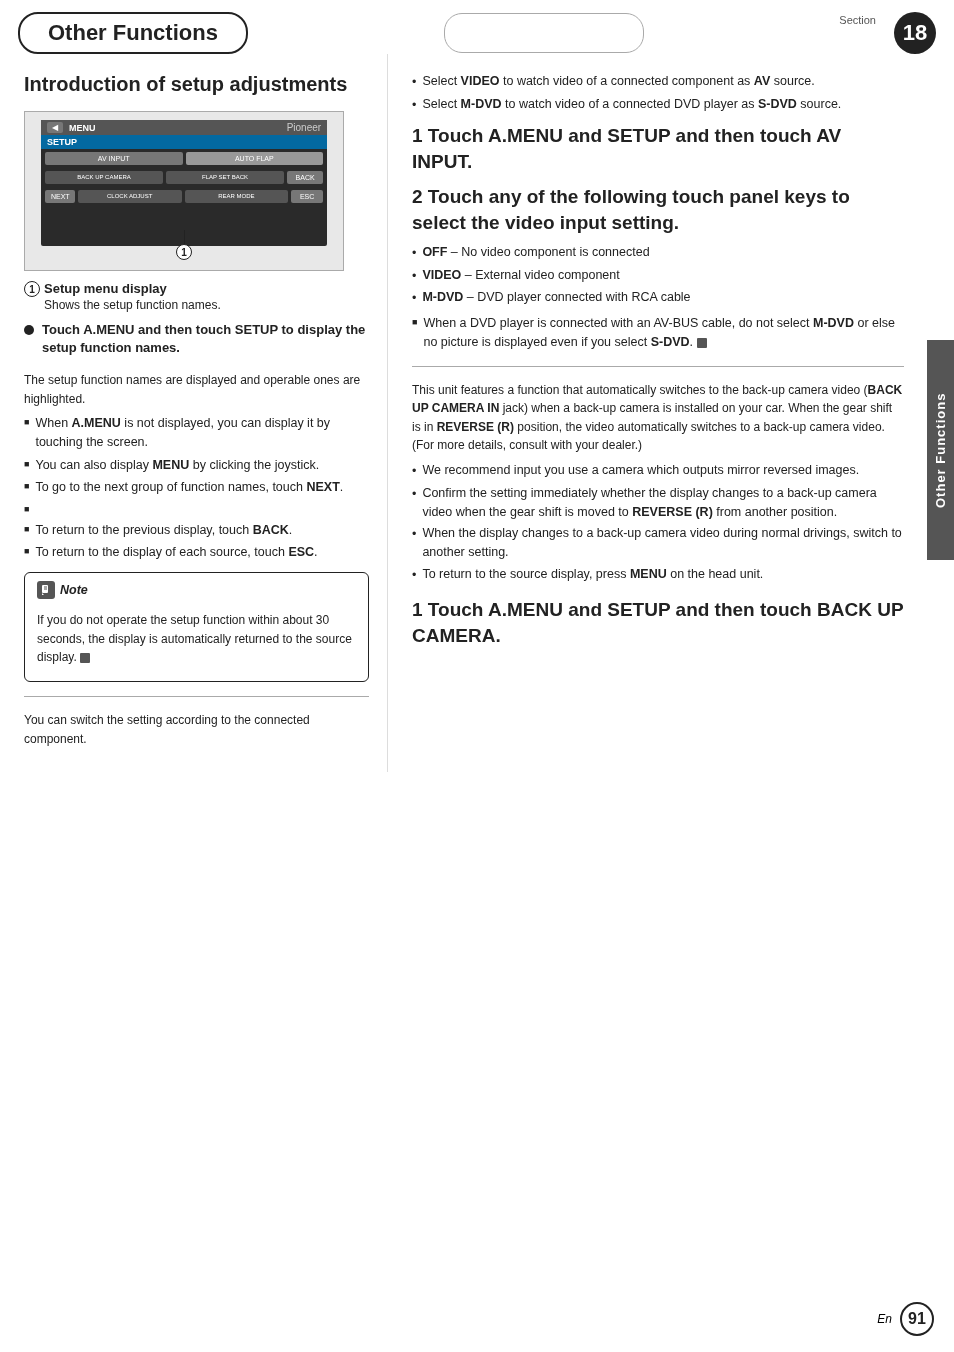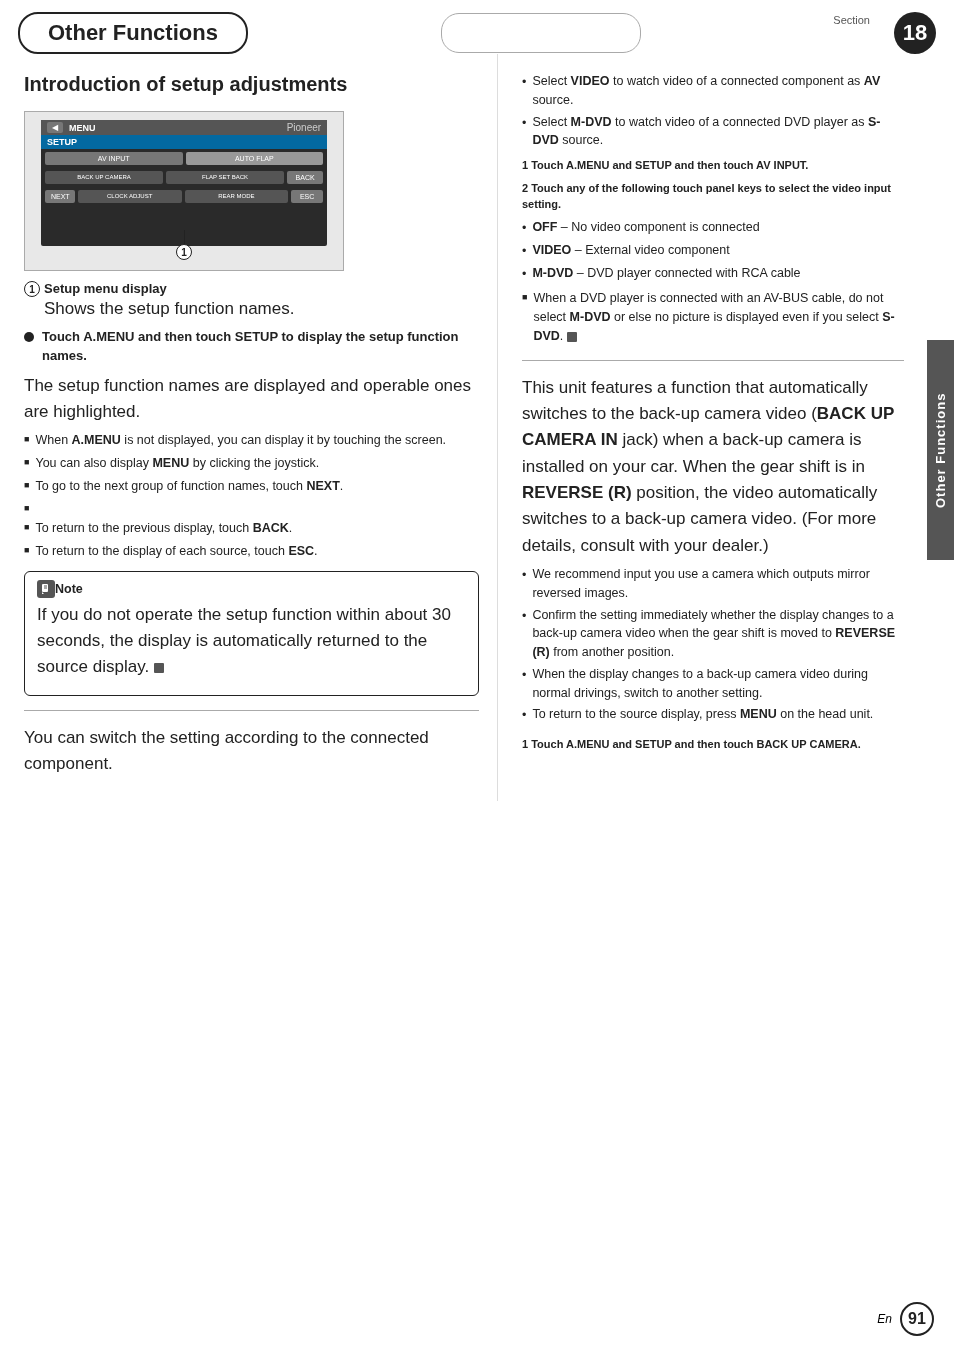--- a/index.html
+++ b/index.html
@@ -24,21 +24,21 @@
     .header-title-box {
       border: 2px solid #222;
       border-radius: 20px;
       padding: 6px 28px;
       font-size: 22px;
       font-weight: 900;
     }
     .header-right {
       display: flex;
       align-items: flex-start;
-      gap: 24px;
+      gap: 18px;
     }
     .section-label {
       font-size: 11px;
       color: #555;
       text-align: right;
       margin-top: 2px;
     }
     .section-number-box {
       background: #222;
       color: #fff;
@@ -73,21 +73,21 @@
       justify-content: center;
     }
 
     
     .main-content {
       display: flex;
       gap: 0;
       padding: 0 0 0 0;
     }
     .left-col {
-      width: 498px;
+      width: 388px;
       padding: 18px 18px 18px 24px;
       border-right: 1px solid #ddd;
     }
     .right-col {
       flex: 1;
       padding: 18px 50px 18px 24px;
     }
 
     
     .section-heading {
@@ -175,25 +175,25 @@
       height: 10px;
       border-radius: 50%;
       background: #222;
       margin-top: 4px;
       margin-right: 8px;
       flex-shrink: 0;
     }
     .bold-heading {
       font-weight: bold;
       font-size: 13px;
-      margin-bottom: 0;
+      margin-bottom: 6px;
       line-height: 1.4;
     }
     .body-text {
-      font-size: 17px;
+      font-size: 12px;
       line-height: 1.55;
       margin-bottom: 6px;
     }
     .small-bullet {
       display: flex;
       align-items: flex-start;
       margin-bottom: 3px;
       font-size: 12.5px;
       line-height: 1.5;
     }
@@ -218,37 +218,39 @@
     .note-box {
       border: 1.5px solid #222;
       border-radius: 6px;
       padding: 8px 12px;
       margin-top: 10px;
       font-size: 12.5px;
     }
     .note-title {
       display: flex;
       align-items: center;
-      font-weight: bold;
-      margin-bottom: 4px;
+      gap: 5px;
+      font-weight: bold;
+      margin-bottom: 12px;
+      font-style: italic;
     }
     .note-icon {
       width: 18px;
       height: 18px;
       background: #555;
       border-radius: 3px;
       display: flex;
       align-items: center;
       justify-content: center;
       color: #fff;
       font-size: 11px;
     }
     .step-heading {
       font-weight: bold;
-      font-size: 11px;
+      font-size: 19px;
       margin-bottom: 6px;
       margin-top: 8px;
       line-height: 1.4;
     }
 
     .divider-line {
       border: none;
       border-top: 1px solid #aaa;
       margin: 14px 0;
     }

